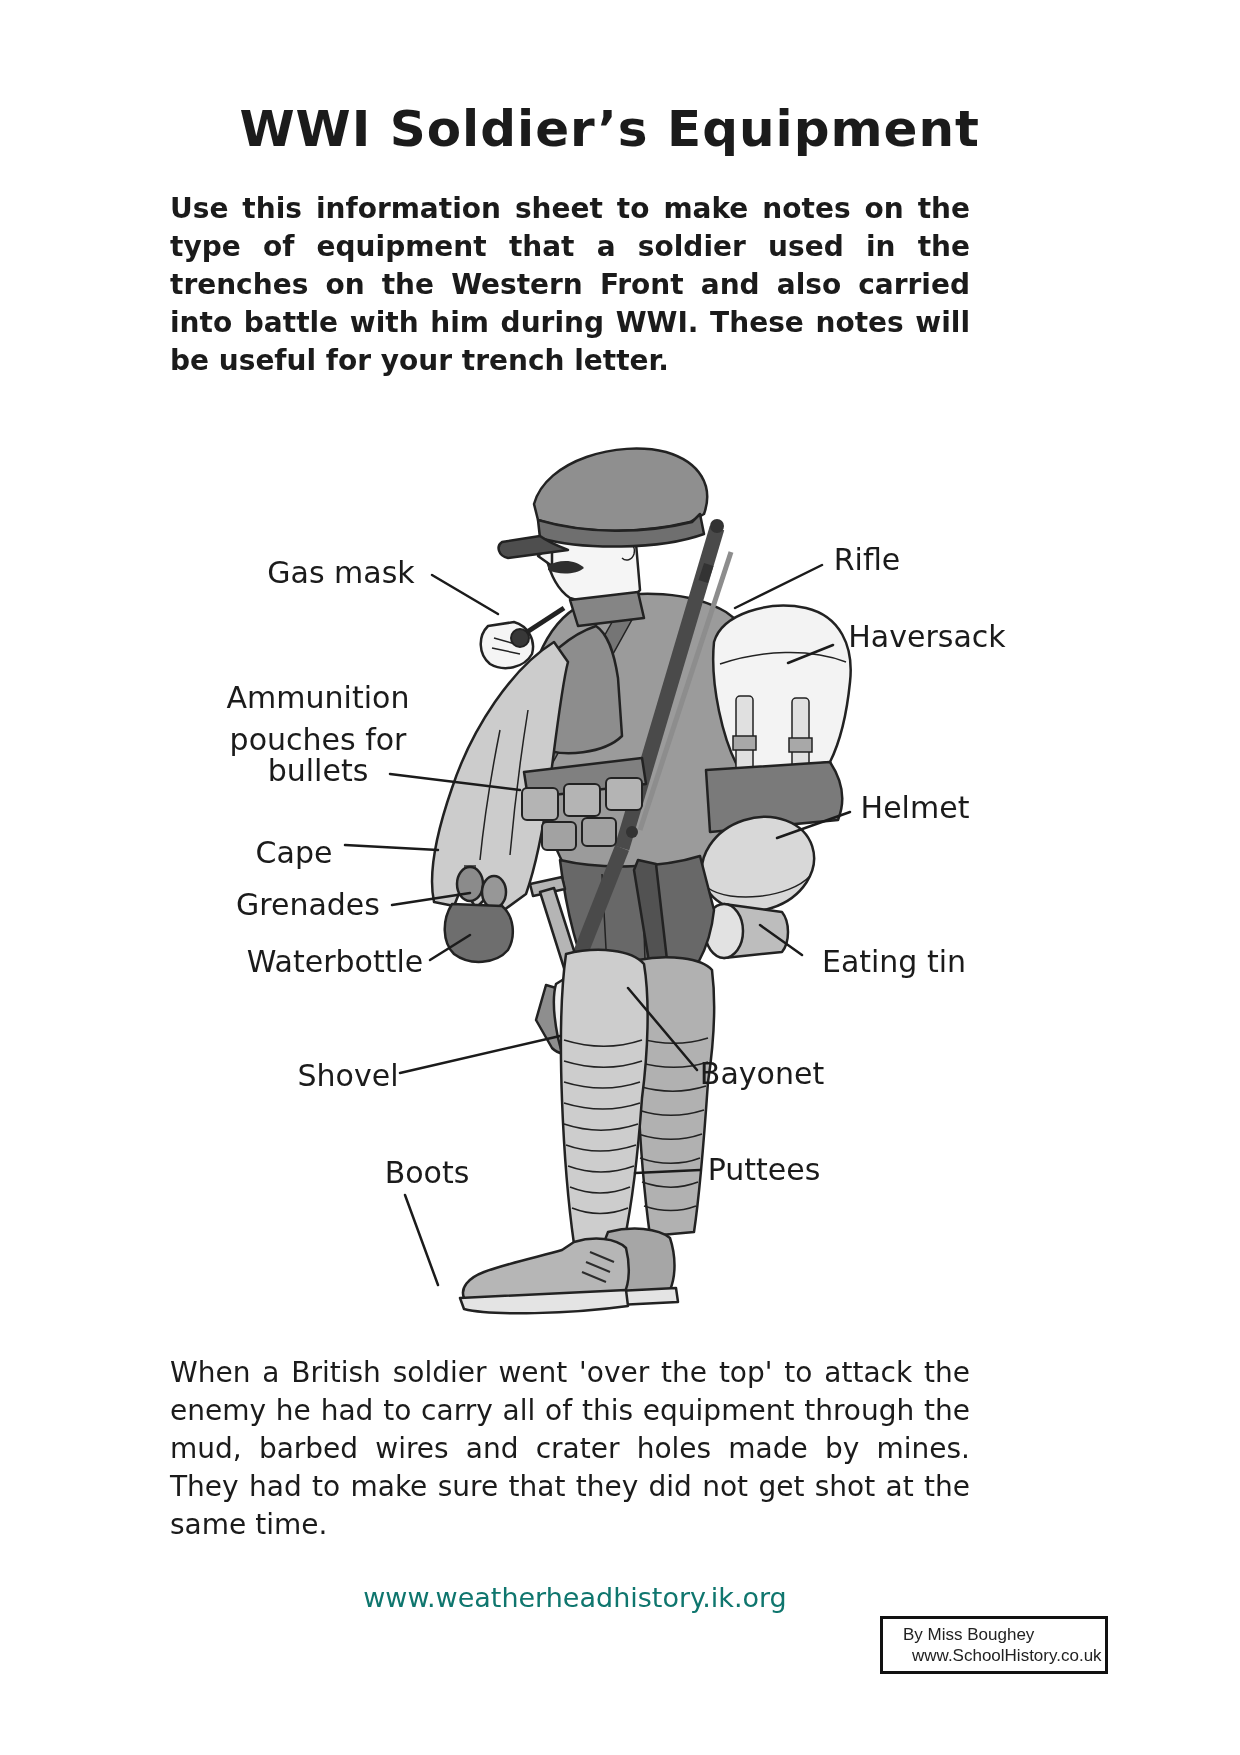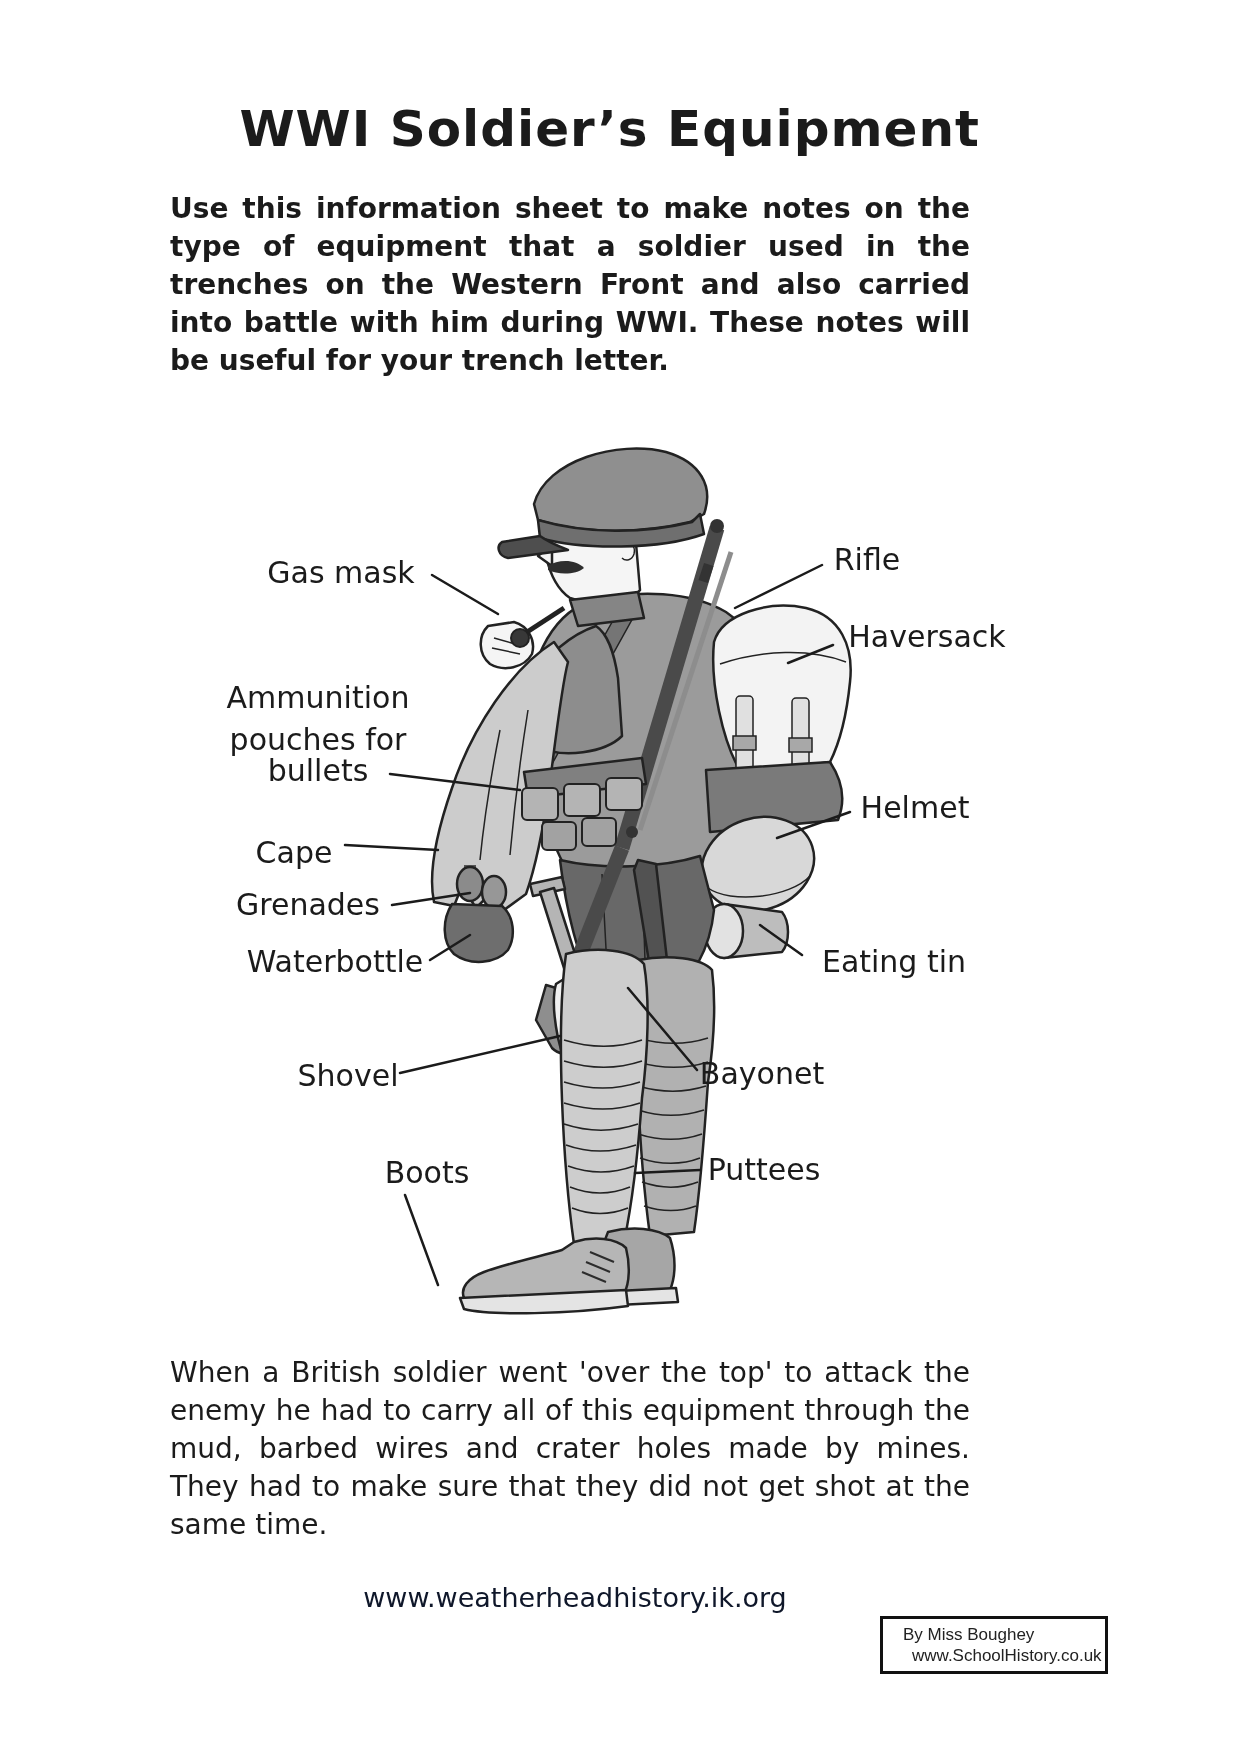--- a/index.html
+++ b/index.html
@@ -200,20 +200,20 @@
     <text class="lbl" x="165" y="532" text-anchor="middle">Waterbottle</text>
     <text class="lbl" x="724" y="532" text-anchor="middle">Eating tin</text>
     <text class="lbl" x="178" y="646" text-anchor="middle">Shovel</text>
     <text class="lbl" x="592" y="644" text-anchor="middle">Bayonet</text>
     <text class="lbl" x="257" y="743" text-anchor="middle">Boots</text>
     <text class="lbl" x="594" y="740" text-anchor="middle">Puttees</text>
   </svg>
 
   <div class="para outro">When a British soldier went 'over the top' to attack the enemy he had to carry all of this equipment through the mud, barbed wires and crater holes made by mines.  They had to make sure that they did not get shot at the same time.</div>
 
-  <div class="footer-url" style="color: #0f172a;">www.weatherheadhistory.ik.org</div>
+  <div class="footer-url" style="color: #0f766e;">www.weatherheadhistory.ik.org</div>
 
   <div class="credit-box">
     <div class="credit-line1">By Miss Boughey</div>
     <div class="credit-line2">www.SchoolHistory.co.uk</div>
   </div>
 
 </div>
 
 </body></html>

